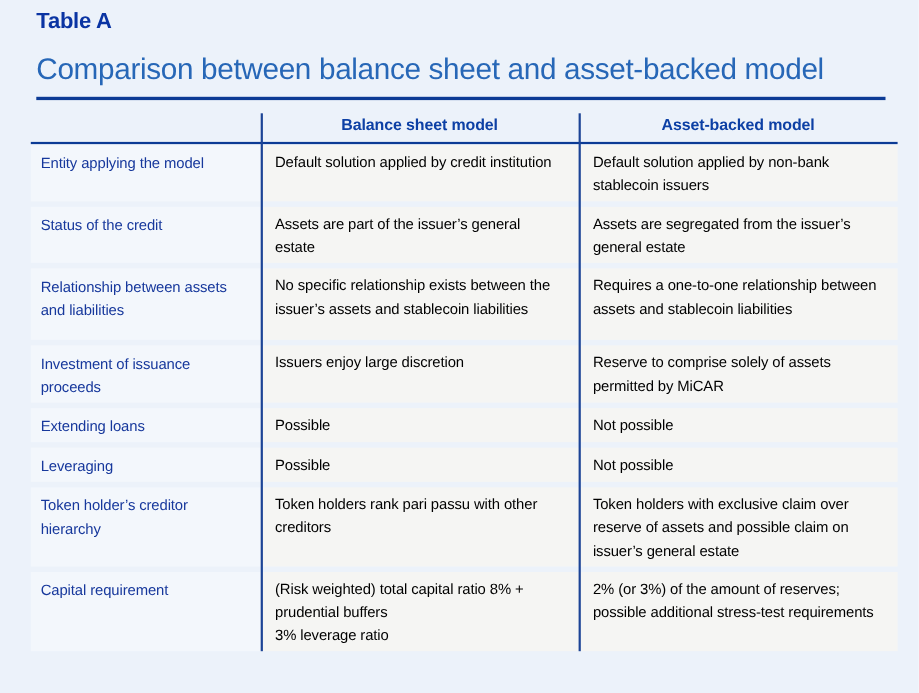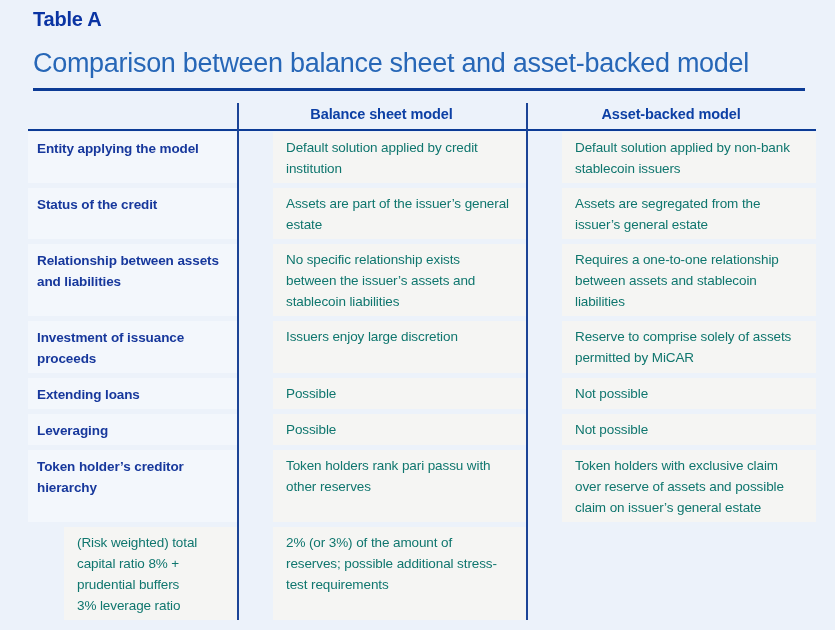--- a/index.html
+++ b/index.html
@@ -46,31 +46,30 @@
     text-align:center;
     padding-bottom:3px;
     letter-spacing:-0.1px;
   }
   .body-row { margin-top:5px; }
   .body-row.first { margin-top:1px; }
 
   .cell { line-height:21px; }
   .cell.label {
     background:#f3f7fc;
-    color:#17389c; font-weight:bold; font-size:13.5px;
+    color:#17389c; font-weight:normal; font-size:13.5px;
     padding:6px 18px 4px 9px;
     letter-spacing:-0.1px;
   }
   .cell.val {
     background:#f5f5f3;
-    color:#0f766e; font-size:13.5px;
+    color:#000000; font-size:13.5px;
     padding:5px 16px 4px 13px;
     white-space:pre-line;
     letter-spacing:-0.1px;
-    margin-left:36px;
   }
 
   .r1 { min-height:50px; }
   .r2 { min-height:46px; }
   .r3 { min-height:65px; }
   .r4 { min-height:52px; }
   .r5 { min-height:28px; }
   .r6 { min-height:29px; }
   .r7 { min-height:65px; }
   .r8 { min-height:62px; }
@@ -130,25 +129,26 @@
     </div>
 
     <div class="row body-row r6">
       <div class="cell label">Leveraging</div>
       <div class="cell val">Possible</div>
       <div class="cell val">Not possible</div>
     </div>
 
     <div class="row body-row r7">
       <div class="cell label">Token holder’s creditor hierarchy</div>
-      <div class="cell val">Token holders rank pari passu with other reserves</div>
+      <div class="cell val">Token holders rank pari passu with other creditors</div>
       <div class="cell val">Token holders with exclusive claim over reserve of assets and possible claim on issuer’s general estate</div>
     </div>
 
     <div class="row body-row r8">
+      <div class="cell label">Capital requirement</div>
       <div class="cell val">(Risk weighted) total capital ratio 8% + prudential buffers
 3% leverage ratio</div>
       <div class="cell val">2% (or 3%) of the amount of reserves; possible additional stress-test requirements</div>
     </div>
 
     <div class="vline v1"></div>
     <div class="vline v2"></div>
 
   </div>
 </div>

